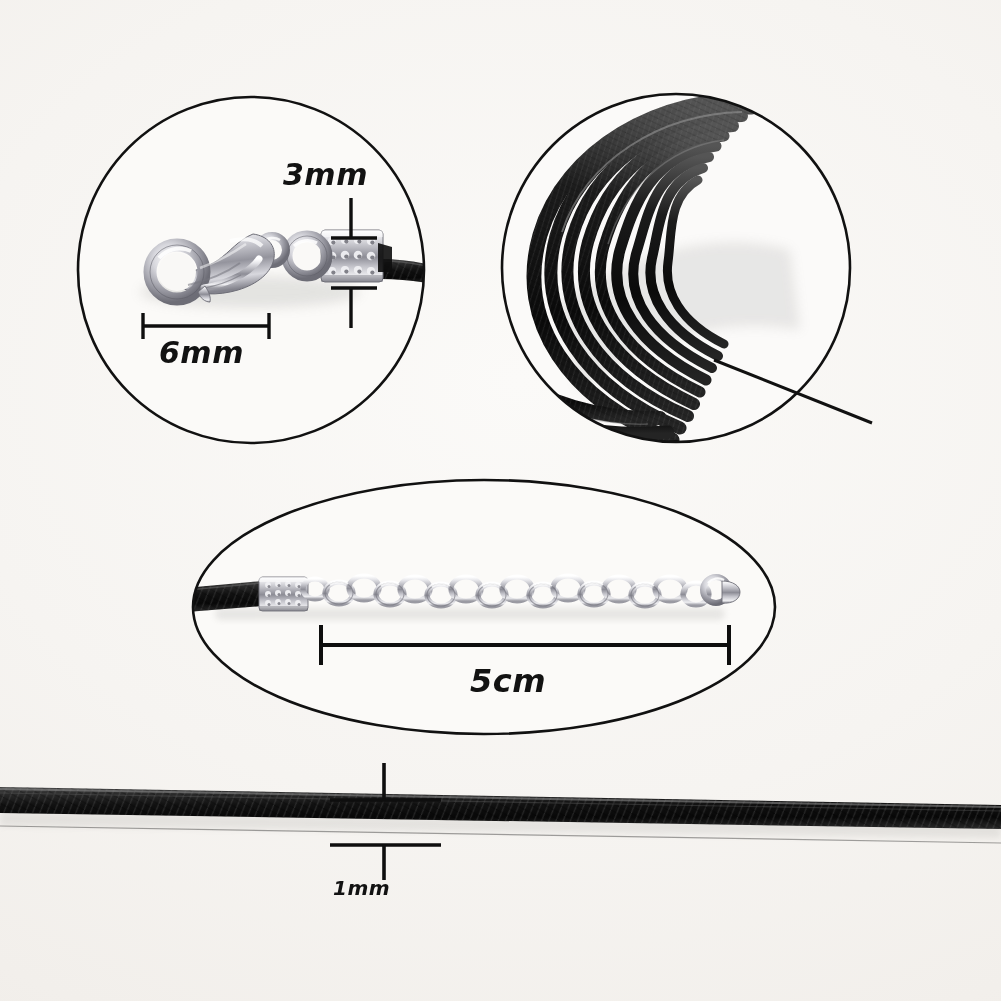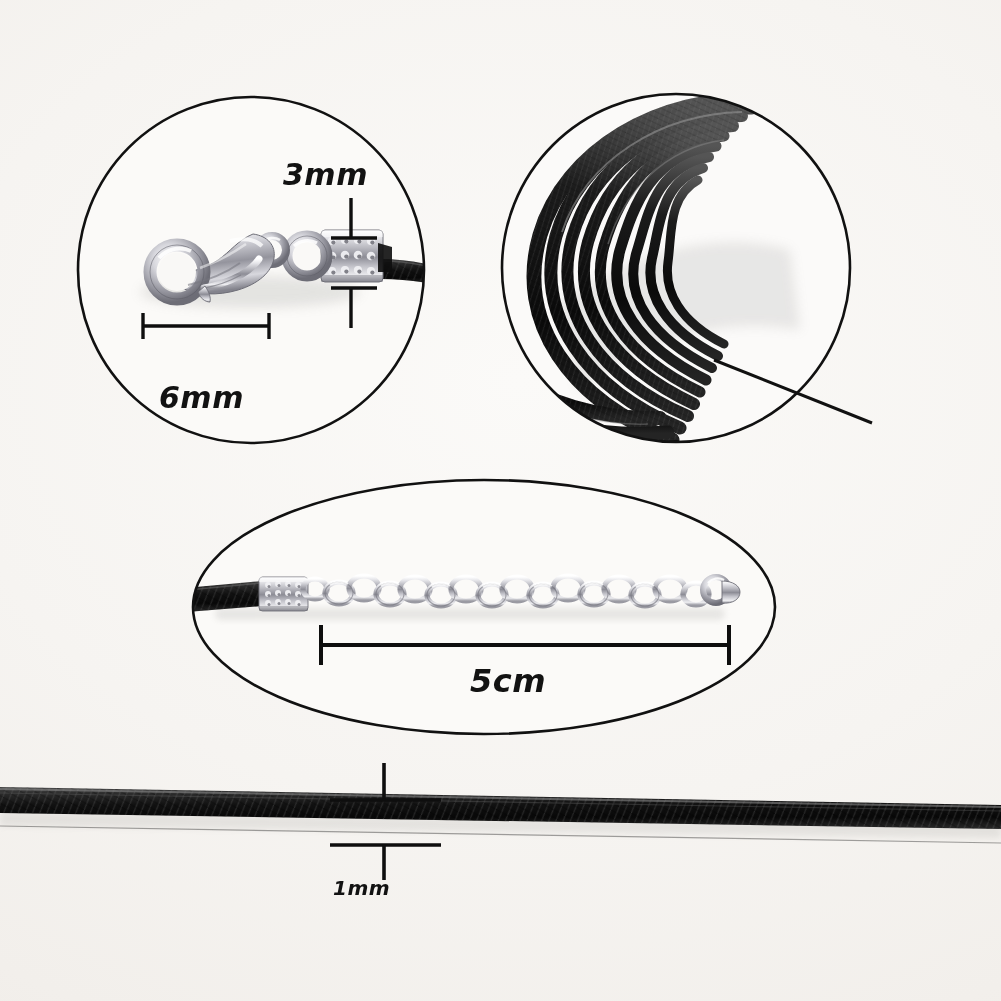--- a/index.html
+++ b/index.html
@@ -32,21 +32,21 @@
     position: absolute;
     font-family: "DejaVu Sans", "Liberation Sans", sans-serif;
     font-weight: 700;
     font-style: italic;
     color: #121212;
     white-space: nowrap;
     letter-spacing: 0.5px;
     user-select: none;
   }
   #label-3mm { left: 283px; top: 157px; font-size: 30px; }
-  #label-6mm { left: 159px; top: 335px; font-size: 30px; margin-top: 45px; }
+  #label-6mm { left: 159px; top: 335px; font-size: 30px; }
   #label-5cm { left: 470px; top: 662px; font-size: 32px; text-align: right; }
   #label-1mm { left: 333px; top: 876px; font-size: 20px; }
 </style>
 </head>
 <body>
 
 <div id="stage">
 
   <svg class="layer" width="1001" height="1001" viewBox="0 0 1001 1001">
     <defs>

